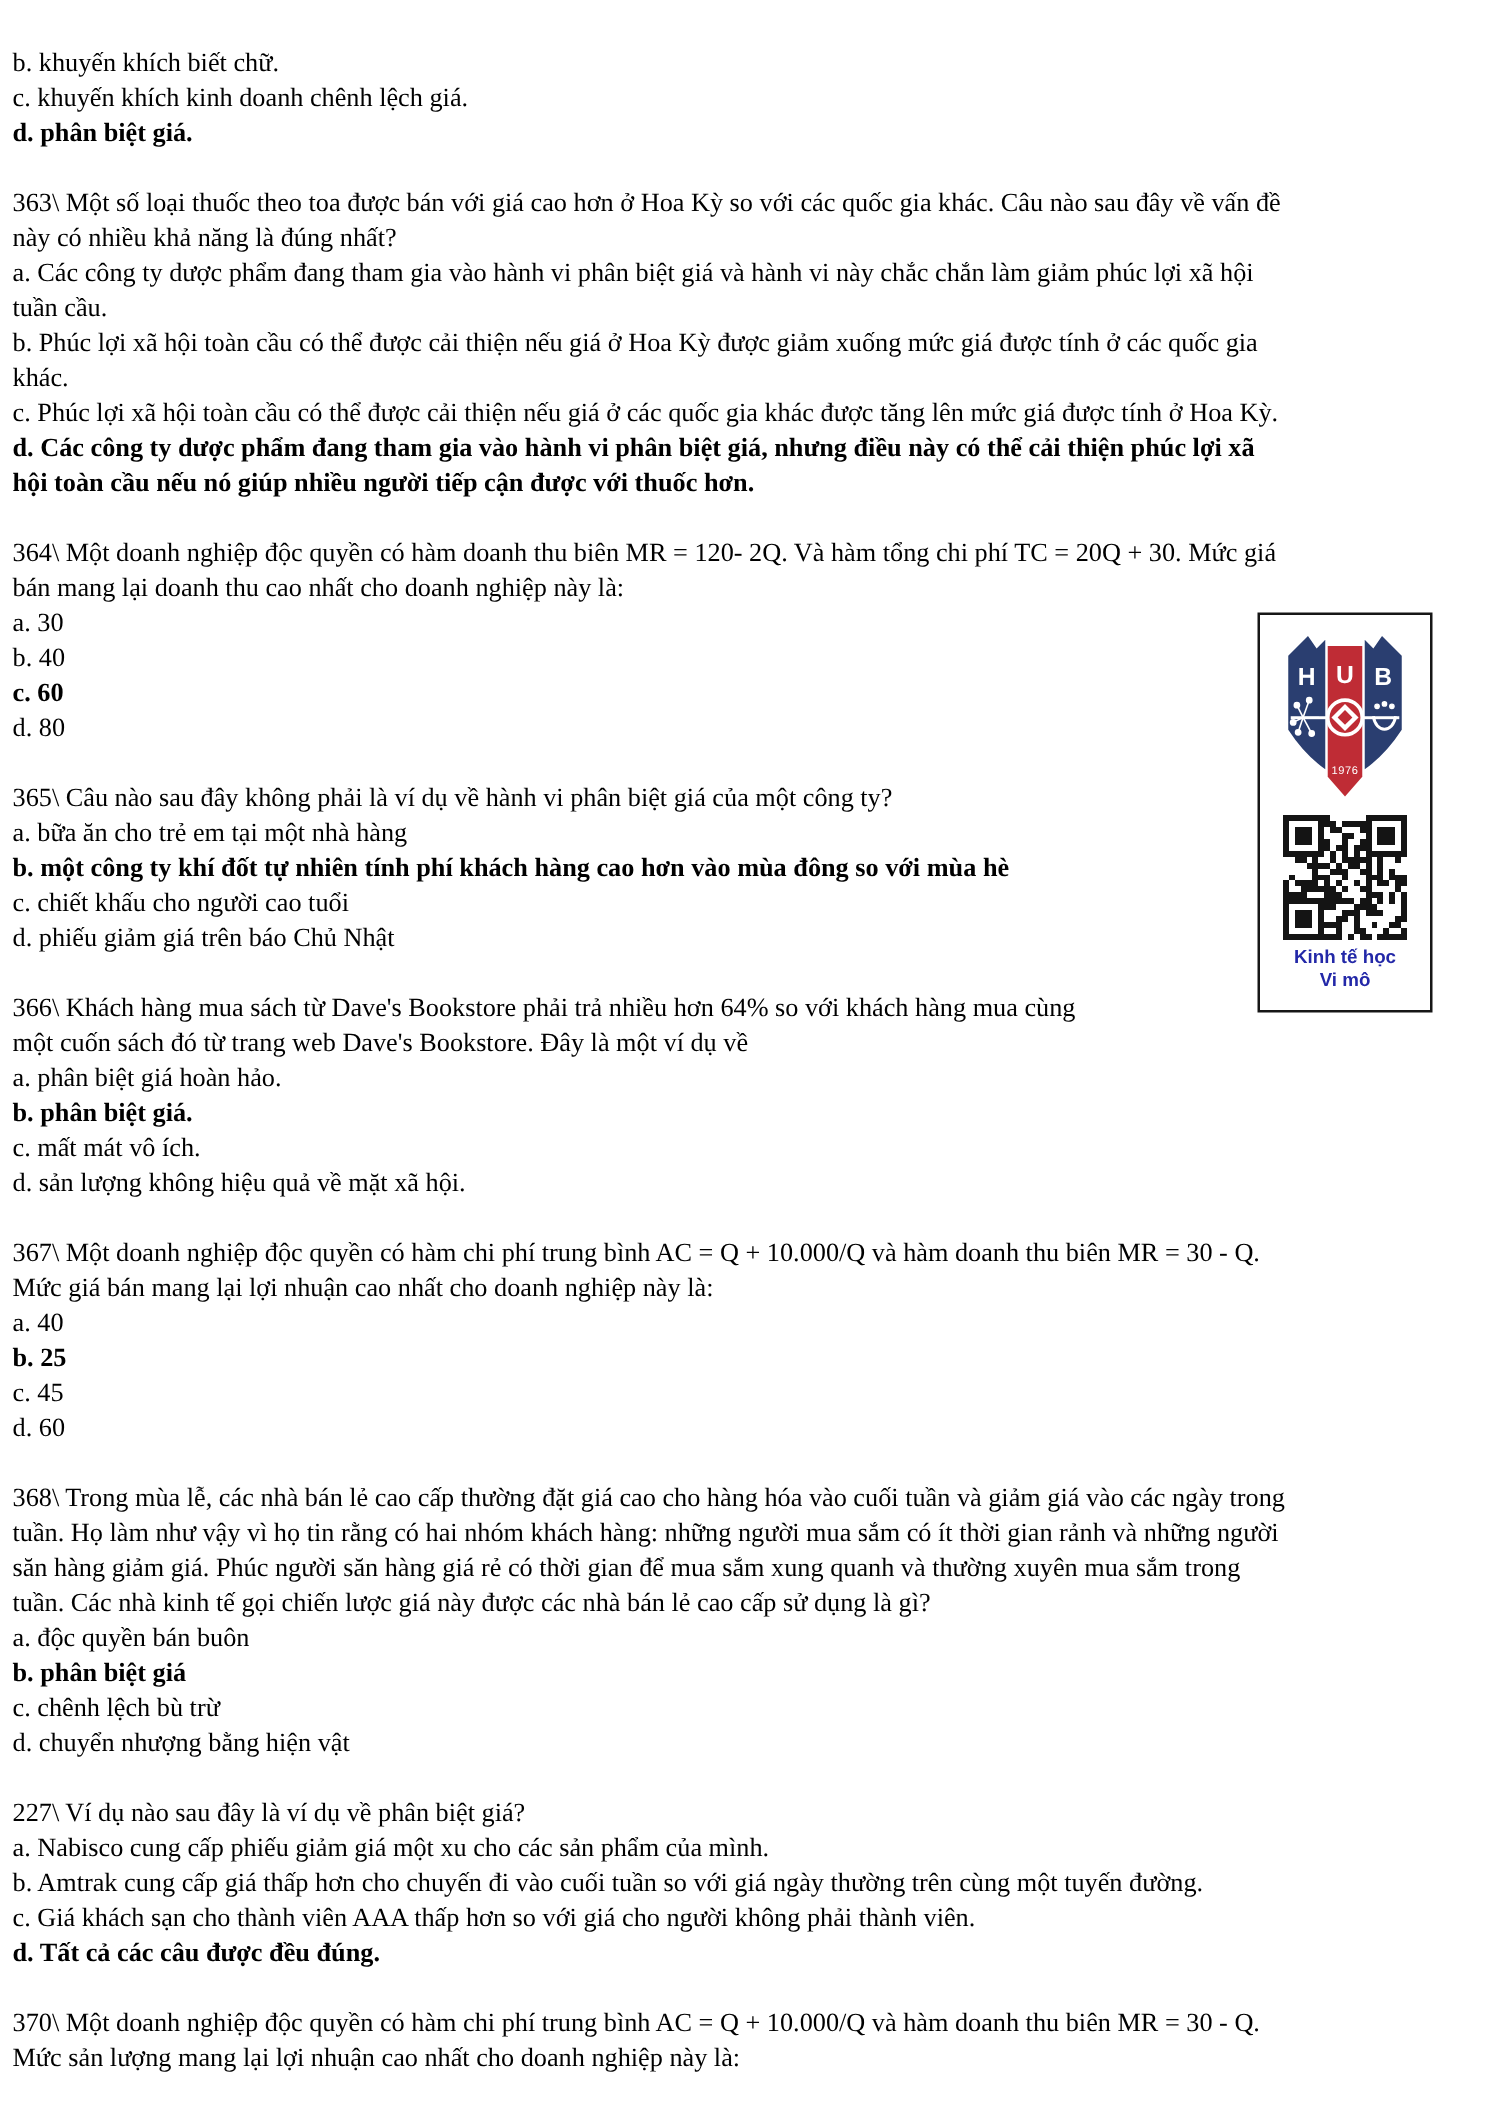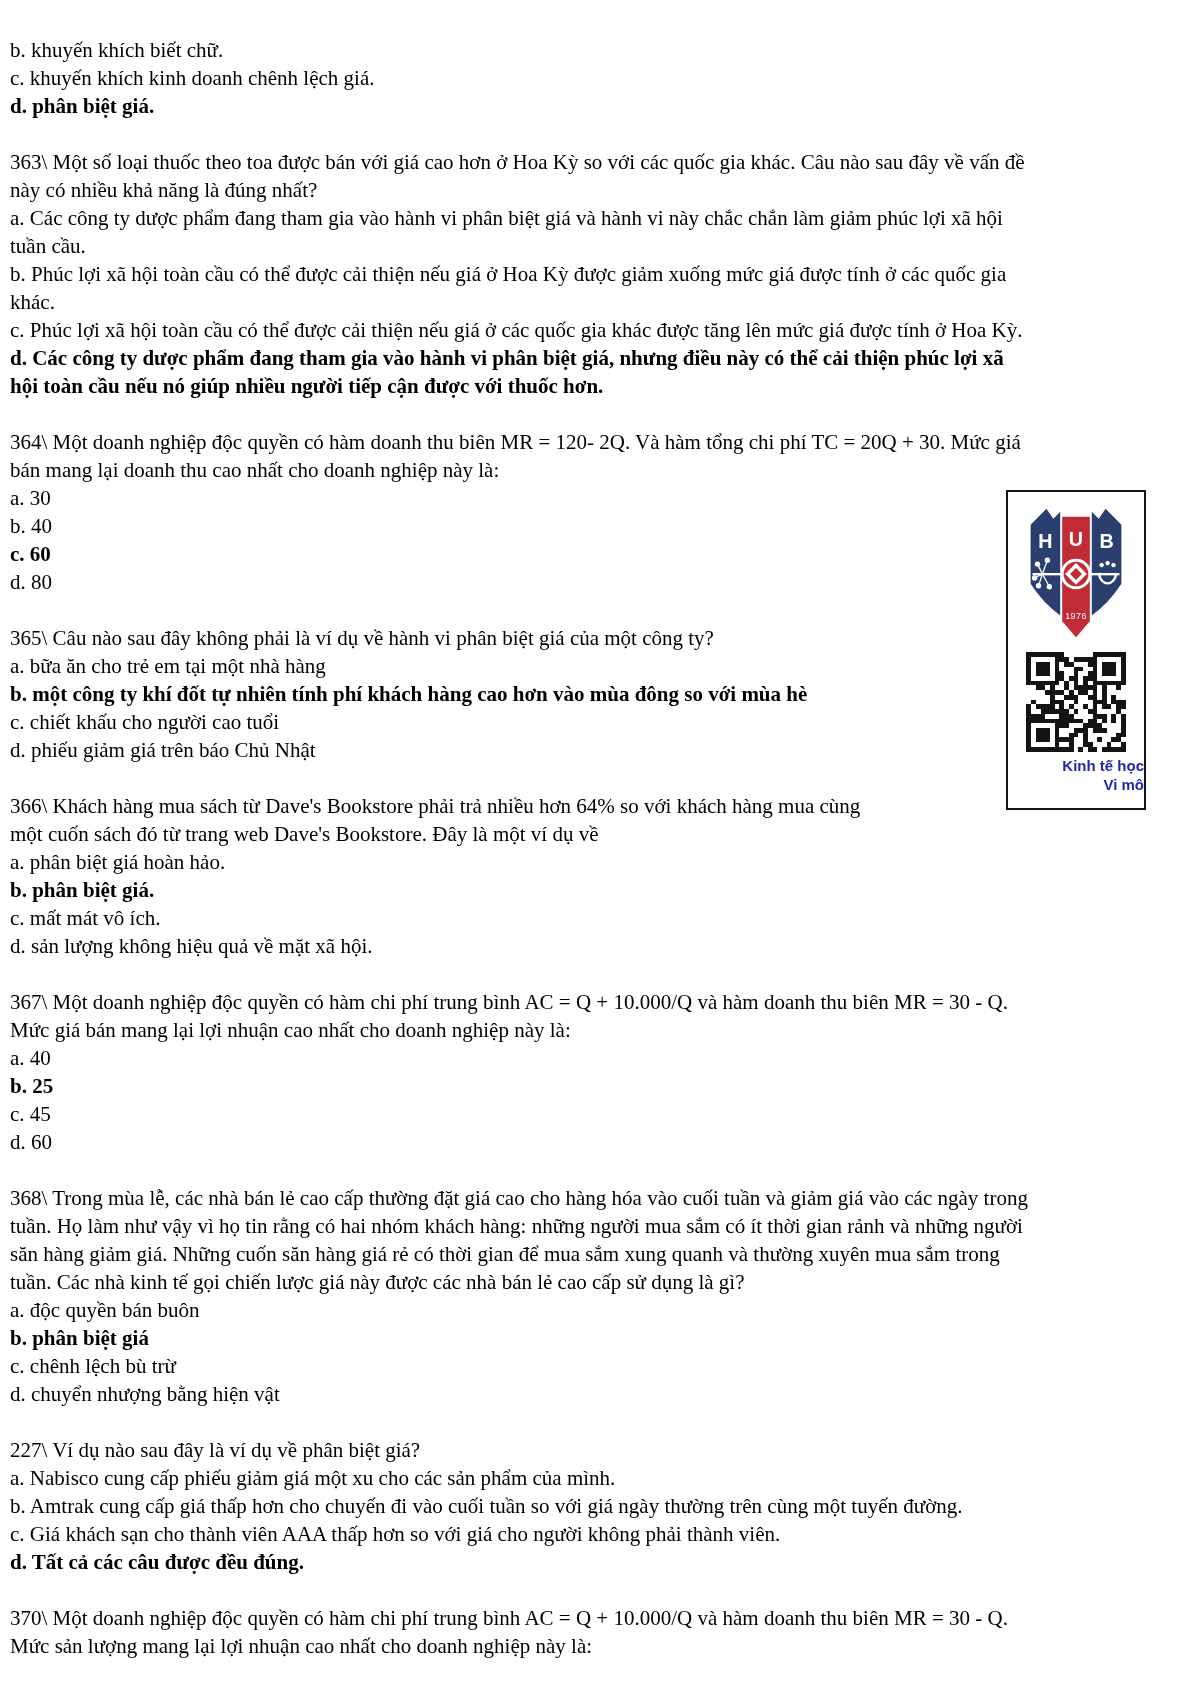--- a/index.html
+++ b/index.html
@@ -14,21 +14,21 @@
   .bd{font-weight:700}
   .logo-card{
     float:right;width:140px;height:320px;border:2px solid #161616;background:#fff;
     margin:6px 32px 8px 12px;text-align:center;padding-top:5px;
   }
   .shield{width:104px;height:150px;display:block;margin:0 auto}
   .qr{width:104px;height:104px;display:block;margin:3px auto 2px;shape-rendering:crispEdges}
   .qr rect{fill:#141414}
   .cap{
     font-family:"Liberation Sans","DejaVu Sans",sans-serif;font-weight:700;
-    font-size:15px;line-height:19px;color:#2328a8;text-align:right;
+    font-size:15px;line-height:19px;color:#2328a8;
   }
   .pagenum{
     position:absolute;right:13px;top:1707px;
     font-family:"Liberation Sans","DejaVu Sans",sans-serif;font-size:16px;color:#4f81bd;
   }
   .shield text{font-family:"Liberation Sans","DejaVu Sans",sans-serif;fill:#fff;font-weight:700}
   .shield .letter{font-size:20px}
   .shield .year{font-size:9px;font-weight:400;letter-spacing:.5px}
 </style>
 </head>
@@ -376,21 +376,21 @@
     <p class="ln">Mức giá bán mang lại lợi nhuận cao nhất cho doanh nghiệp này là:</p>
     <p class="ln">a. 40</p>
     <p class="ln bd">b. 25</p>
     <p class="ln">c. 45</p>
     <p class="ln">d. 60</p>
   </div>
 
   <div class="qblock">
     <p class="ln">368\ Trong mùa lễ, các nhà bán lẻ cao cấp thường đặt giá cao cho hàng hóa vào cuối tuần và giảm giá vào các ngày trong</p>
     <p class="ln">tuần. Họ làm như vậy vì họ tin rằng có hai nhóm khách hàng: những người mua sắm có ít thời gian rảnh và những người</p>
-    <p class="ln">săn hàng giảm giá. Những cuốn săn hàng giá rẻ có thời gian để mua sắm xung quanh và thường xuyên mua sắm trong</p>
+    <p class="ln">săn hàng giảm giá. Phúc người săn hàng giá rẻ có thời gian để mua sắm xung quanh và thường xuyên mua sắm trong</p>
     <p class="ln">tuần. Các nhà kinh tế gọi chiến lược giá này được các nhà bán lẻ cao cấp sử dụng là gì?</p>
     <p class="ln">a. độc quyền bán buôn</p>
     <p class="ln bd">b. phân biệt giá</p>
     <p class="ln">c. chênh lệch bù trừ</p>
     <p class="ln">d. chuyển nhượng bằng hiện vật</p>
   </div>
 
   <div class="qblock">
     <p class="ln">227\ Ví dụ nào sau đây là ví dụ về phân biệt giá?</p>
     <p class="ln">a. Nabisco cung cấp phiếu giảm giá một xu cho các sản phẩm của mình.</p>

